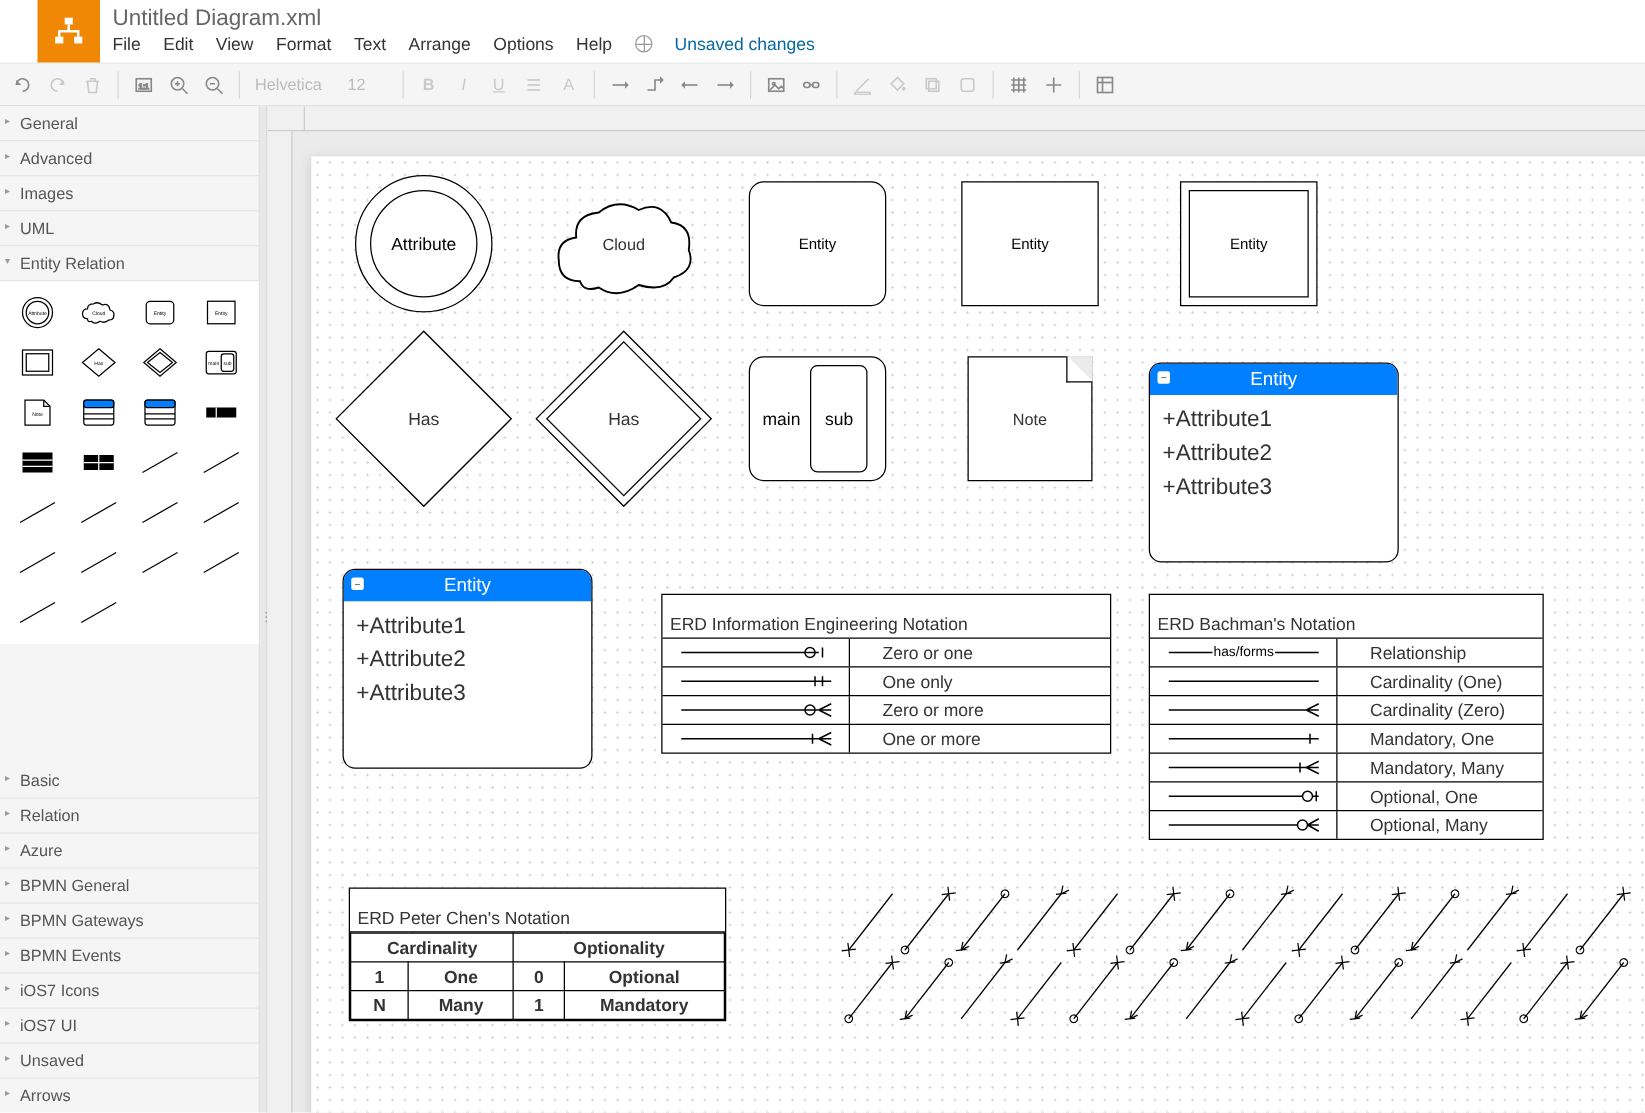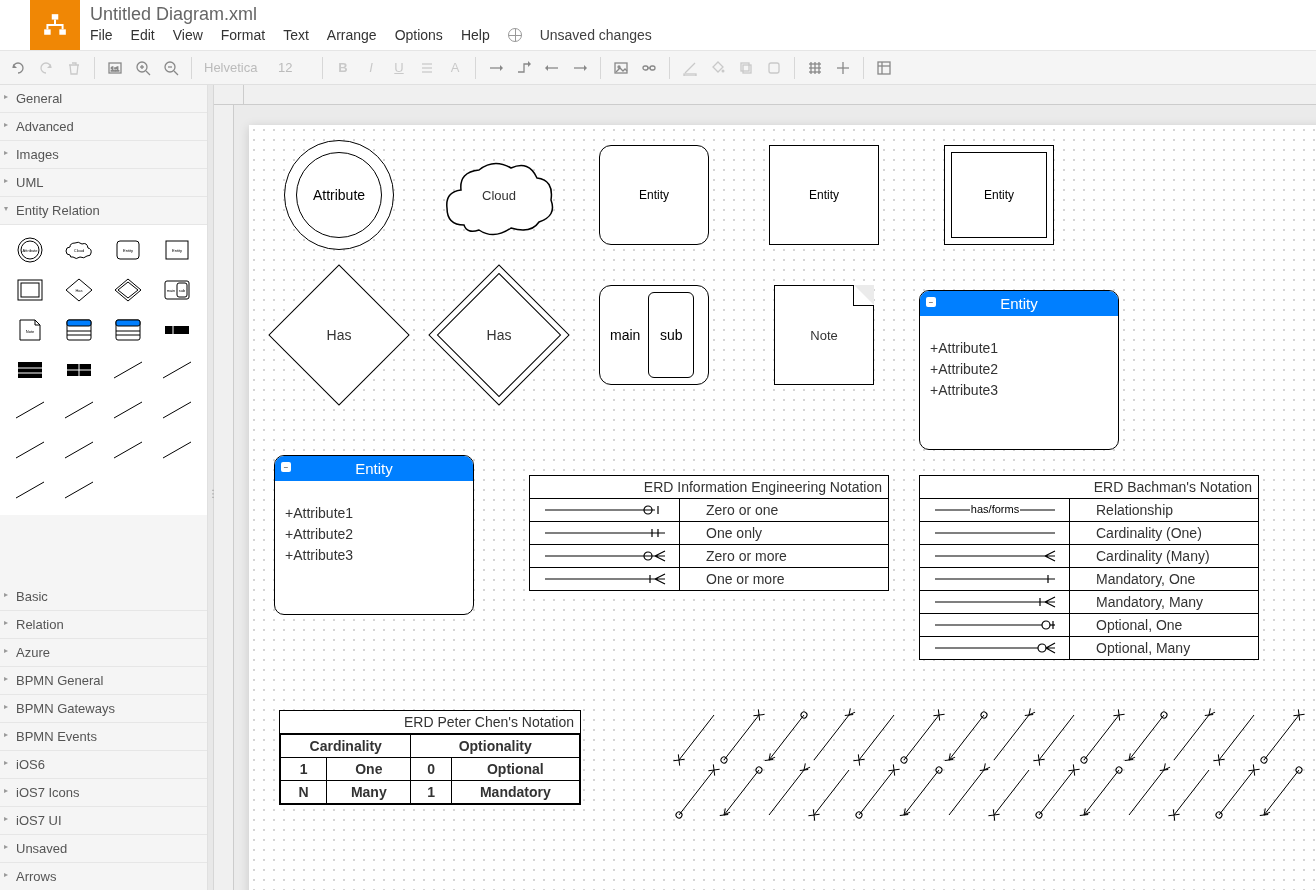--- a/index.html
+++ b/index.html
@@ -4,21 +4,21 @@
 <style>
   html, body { margin:0; padding:0; font-family:"Helvetica Neue",Helvetica,Arial,sans-serif; font-size:13px; color:#333; background:#fff; height:100%; overflow:hidden;}
   * { box-sizing:border-box; }
   .header { display:flex; align-items:flex-start; border-bottom:1px solid #e5e5e5;padding-left:30px;}
   .logo { width:50px; height:50px; background:#f08705; display:flex; align-items:center; justify-content:center;}
   .logo svg { width:26px; height:26px;}
   .title-area { padding:4px 10px 0 10px;}
   .doc-title { font-size:18px; color:#666; font-weight:400; margin-bottom:2px;}
   .menubar { display:flex; gap:18px; font-size:14px; color:#333; align-items:center; padding-bottom:4px;}
   .menubar span { cursor:default;}
-  .unsaved { color:#404040;}
+  .unsaved { color:#0369a1;}
   .globe { width:14px; height:14px; border:1px solid #999; border-radius:50%; display:inline-block; position:relative;}
   .globe::before{content:"";position:absolute;left:0;right:0;top:50%;border-top:1px solid #999;}
   .globe::after{content:"";position:absolute;top:0;bottom:0;left:50%;border-left:1px solid #999;}
 
   .toolbar { height:34px; background:#f5f5f5; border-bottom:1px solid #e0e0e0; display:flex; align-items:center; padding:0 6px; gap:4px; font-size:13px; color:#777;}
   .tb-sep { width:1px; background:#d7d7d7; height:22px; margin:0 4px;}
   .tb-btn { width:24px; height:24px; display:flex; align-items:center; justify-content:center; color:#888;}
   .tb-input { min-width:70px; color:#bbb; padding:2px 4px;}
   svg.tb { width:16px; height:16px; }
   svg.tb * { stroke:#888; stroke-width:1.3; fill:none; }
@@ -51,24 +51,24 @@
   .diamond span{position:relative; z-index:1; font-size:14px;}
   .diamond::before{content:"";position:absolute;inset:0;border:1.5px solid #000;transform:rotate(45deg);background:#fff;}
   .diamond.dbl::after{content:"";position:absolute;inset:6px;border:1.5px solid #000;transform:rotate(45deg);}
   .note{position:absolute;width:100px;height:100px;border:1.5px solid #000;background:#fff; display:flex;align-items:center;justify-content:center;}
   .note::before{content:"";position:absolute;top:-1px;right:-1px;width:20px;height:20px;background:#fff;border-left:1.5px solid #000;border-bottom:1.5px solid #000;}
   .note::after{content:"";position:absolute;top:-1px;right:-1px;width:0;height:0;border-top:20px solid #ebebeb;border-left:20px solid transparent;}
 
   .entity-box{position:absolute; border:1.5px solid #000; border-radius:10px; overflow:hidden; background:#fff;}
   .entity-header{background:#007fff;color:#fff;font-weight:500;text-align:center;padding:4px 0;font-size:15px;position:relative;}
   .entity-header .mini{position:absolute;left:6px;top:6px;width:10px;height:10px;background:#fff;border-radius:2px;font-size:8px;line-height:9px;color:#333;display:flex;align-items:center;justify-content:center;}
-  .entity-body{padding:22px 10px; font-size:14px; line-height:1.5;}
+  .entity-body{padding:6px 10px; font-size:18px; line-height:1.5;}
 
   .erd-table{position:absolute;border:1.5px solid #000;background:#fff;font-size:14px;}
-  .erd-title{border-bottom:1.5px solid #000;text-align:right;padding:3px 6px;}
+  .erd-title{border-bottom:1.5px solid #000;text-align:left;padding:3px 6px;margin-top:12px;}
   .erd-row{display:flex;border-top:1px solid #000;gap:16px;}
   .erd-row:first-child{border-top:none;}
   .erd-sym{width:150px;border-right:1px solid #000;display:flex;align-items:center;justify-content:center;padding:2px;}
   .erd-lbl{flex:1;padding:3px 10px;}
   .erd-sym svg{width:130px;height:14px;}
   .erd-sym line,.erd-sym circle,.erd-sym path{stroke:#000;stroke-width:1.2;fill:none;}
 
   .chen{position:absolute;border:1.5px solid #000;background:#fff;font-size:14px;}
   .chen td,.chen th{border:1px solid #000;padding:3px 10px;text-align:center;font-weight:700;}
   .chen table{border-collapse:collapse;width:100%;}
@@ -427,21 +427,20 @@
         </div>
     </div>
 
     <div style="flex:1"></div>
     <div class="side-section">Basic</div>
     <div class="side-section">Relation</div>
     <div class="side-section">Azure</div>
     <div class="side-section">BPMN General</div>
     <div class="side-section">BPMN Gateways</div>
     <div class="side-section">BPMN Events</div>
-    <div class="side-section">iOS6</div>
     <div class="side-section">iOS7 Icons</div>
     <div class="side-section">iOS7 UI</div>
     <div class="side-section">Unsaved</div>
     <div class="side-section">Arrows</div>
   </div>
 
   <div class="splitter"></div>
 
   <div class="canvas-wrap">
     <div class="ruler-corner"></div>
@@ -544,21 +543,21 @@
                   <line x1="5" y1="7" x2="115" y2="7"></line>
                   <line x1="110" y1="3" x2="110" y2="11"></line>
                   <path d="M115 7 L125 2 M115 7 L125 12 M115 7 L125 7"></path>
                 </svg>
               </div>
               <div class="erd-lbl">One or more</div>
             </div>
           </div>
       </div>
 
-      <div class="erd-table" style="left:670px;top:350px;width:340px">
+      <div class="erd-table" style="left:670px;top:350px;width:316px">
         <div class="erd-title">ERD Bachman's Notation</div>
         <div id="bach-rows">
             <div class="erd-row">
               <div class="erd-sym">
                 <svg viewBox="0 0 130 14">
                   <line x1="5" y1="7" x2="40" y2="7"></line>
                   <text x="65" y="10" text-anchor="middle" font-size="11" stroke="none" fill="#000">has/forms</text>
                   <line x1="90" y1="7" x2="125" y2="7"></line>
                 </svg>
               </div>
@@ -572,21 +571,21 @@
               </div>
               <div class="erd-lbl">Cardinality (One)</div>
             </div>
             <div class="erd-row">
               <div class="erd-sym">
                 <svg viewBox="0 0 130 14">
                   <line x1="5" y1="7" x2="115" y2="7"></line>
                   <path d="M115 7 L125 2 M115 7 L125 12 M115 7 L125 7"></path>
                 </svg>
               </div>
-              <div class="erd-lbl">Cardinality (Many)</div>
+              <div class="erd-lbl">Cardinality (Zero)</div>
             </div>
             <div class="erd-row">
               <div class="erd-sym">
                 <svg viewBox="0 0 130 14">
                   <line x1="5" y1="7" x2="125" y2="7"></line>
                   <line x1="118" y1="3" x2="118" y2="11"></line>
                 </svg>
               </div>
               <div class="erd-lbl">Mandatory, One</div>
             </div>

